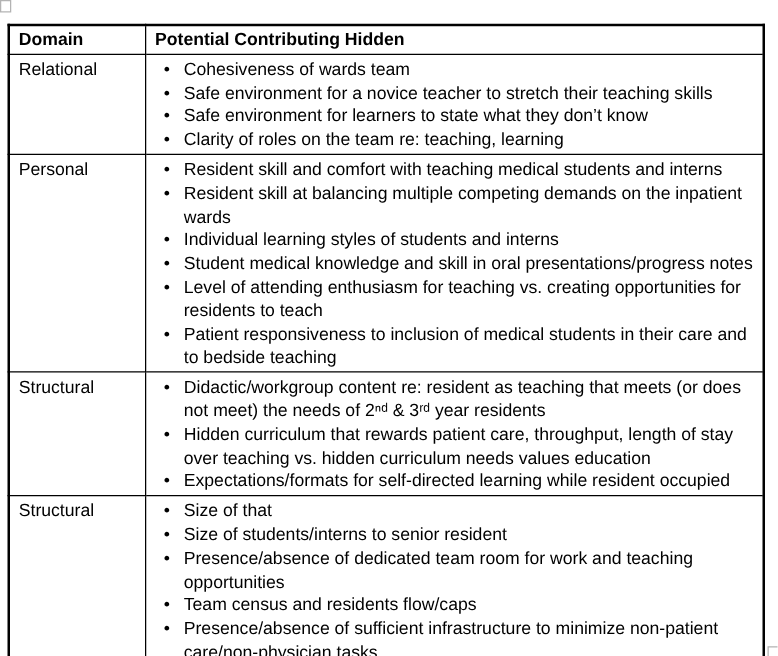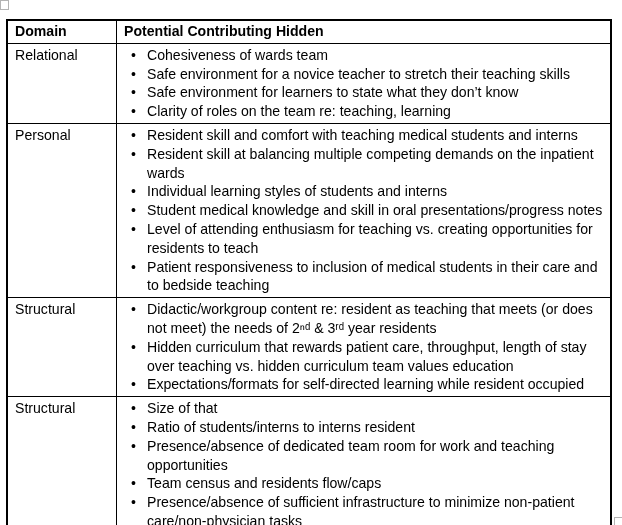--- a/index.html
+++ b/index.html
@@ -111,31 +111,31 @@
           <li>Level of attending enthusiasm for teaching vs. creating opportunities for residents to teach</li>
           <li>Patient responsiveness to inclusion of medical students in their care and to bedside teaching</li>
         </ul>
       </td>
     </tr>
     <tr>
       <td class="domain-cell">Structural</td>
       <td class="factors-cell">
         <ul class="factors-list">
           <li>Didactic/workgroup content re: resident as teaching that meets (or does not meet) the needs of 2ⁿᵈ &amp; 3ʳᵈ year residents</li>
-          <li>Hidden curriculum that rewards patient care, throughput, length of stay over teaching vs. hidden curriculum team values education</li>
+          <li>Hidden curriculum that rewards patient care, throughput, length of stay over teaching vs. hidden curriculum needs values education</li>
           <li>Expectations/formats for self-directed learning while resident occupied</li>
         </ul>
       </td>
     </tr>
     <tr>
       <td class="domain-cell">Structural</td>
       <td class="factors-cell">
         <ul class="factors-list">
           <li>Size of that</li>
-          <li>Ratio of students/interns to interns resident</li>
+          <li>Size of students/interns to senior resident</li>
           <li>Presence/absence of dedicated team room for work and teaching opportunities</li>
           <li>Team census and residents flow/caps</li>
           <li>Presence/absence of sufficient infrastructure to minimize non-patient care/non-physician tasks</li>
         </ul>
       </td>
     </tr>
   </tbody>
 </table>
 
 <div class="handle handle-br"></div>

